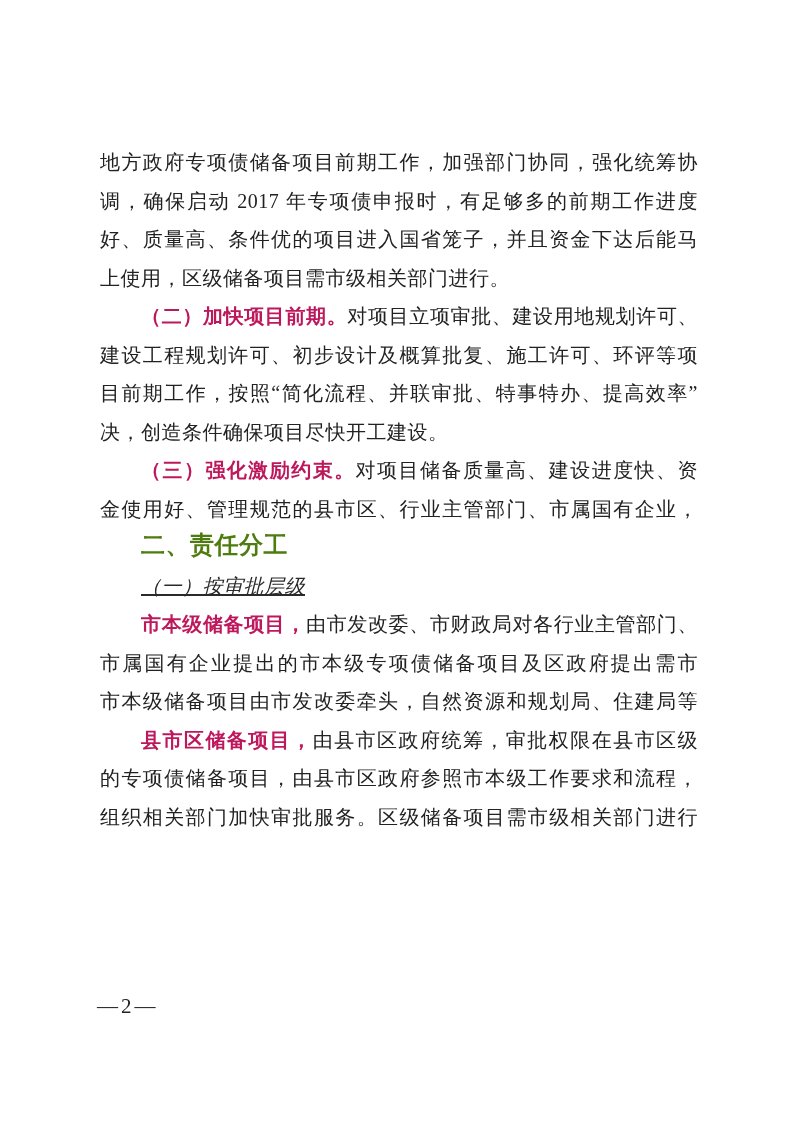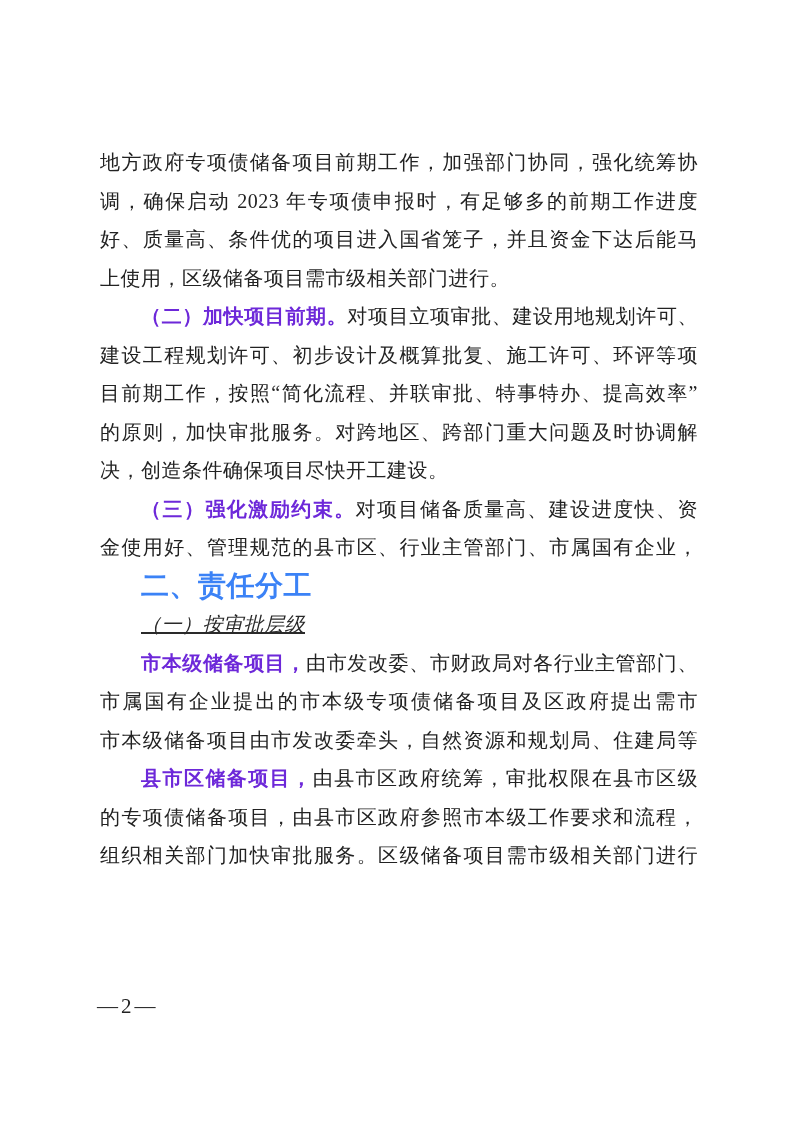--- a/index.html
+++ b/index.html
@@ -35,27 +35,27 @@
   .line { white-space: normal; overflow: hidden; }
   .line.last {
     text-align-last: left;
   }
   .line.indent {
     padding-left: 41px;
     width: 557px;
   }
   .line b {
     font-weight: bold;
-    color: #6d28d9;
+    color: #be185d;
   }
   .line.h1 {
-    font-family: Liberation Sans, sans-serif;
+    font-family: Liberation Mono, monospace;
     font-weight: bold;
-    font-size: 28px;
-    color: #3b82f6;
+    font-size: 24px;
+    color: #4d7c0f;
   }
   .line.kaiti {
     font-style: italic;
     font-weight: 400;
     color: #2a2a2a;
     text-decoration: underline;
   }
   .footer {
     position: absolute;
     left: 97px;
@@ -66,28 +66,27 @@
     color: #222222;
   }
 </style>
 </head>
 <body>
 
 <div class="page">
   <div class="text-block">
 
     <div class="line"><b></b><span>地方政府专项债储备项目前期工作，加强部门协同，强化统筹协</span></div>
-    <div class="line"><b></b><span>调，确保启动 2023 年专项债申报时，有足够多的前期工作进度</span></div>
+    <div class="line"><b></b><span>调，确保启动 2017 年专项债申报时，有足够多的前期工作进度</span></div>
     <div class="line"><b></b><span>好、质量高、条件优的项目进入国省笼子，并且资金下达后能马</span></div>
     <div class="line last"><b></b><span>上使用，区级储备项目需市级相关部门进行。</span></div>
 
     <div class="line indent"><b>（二）加快项目前期。</b><span>对项目立项审批、建设用地规划许可、</span></div>
     <div class="line"><b></b><span>建设工程规划许可、初步设计及概算批复、施工许可、环评等项</span></div>
     <div class="line"><b></b><span>目前期工作，按照“简化流程、并联审批、特事特办、提高效率”</span></div>
-    <div class="line"><b></b><span>的原则，加快审批服务。对跨地区、跨部门重大问题及时协调解</span></div>
     <div class="line last"><b></b><span>决，创造条件确保项目尽快开工建设。</span></div>
 
     <div class="line indent"><b>（三）强化激励约束。</b><span>对项目储备质量高、建设进度快、资</span></div>
     <div class="line"><b></b><span>金使用好、管理规范的县市区、行业主管部门、市属国有企业，</span></div>
 
     <div class="line indent h1 last"><span>二、责任分工</span></div>
     <div class="line indent kaiti last"><span>（一）按审批层级</span></div>
 
     <div class="line indent"><b>市本级储备项目，</b><span>由市发改委、市财政局对各行业主管部门、</span></div>
     <div class="line"><b></b><span>市属国有企业提出的市本级专项债储备项目及区政府提出需市</span></div>

